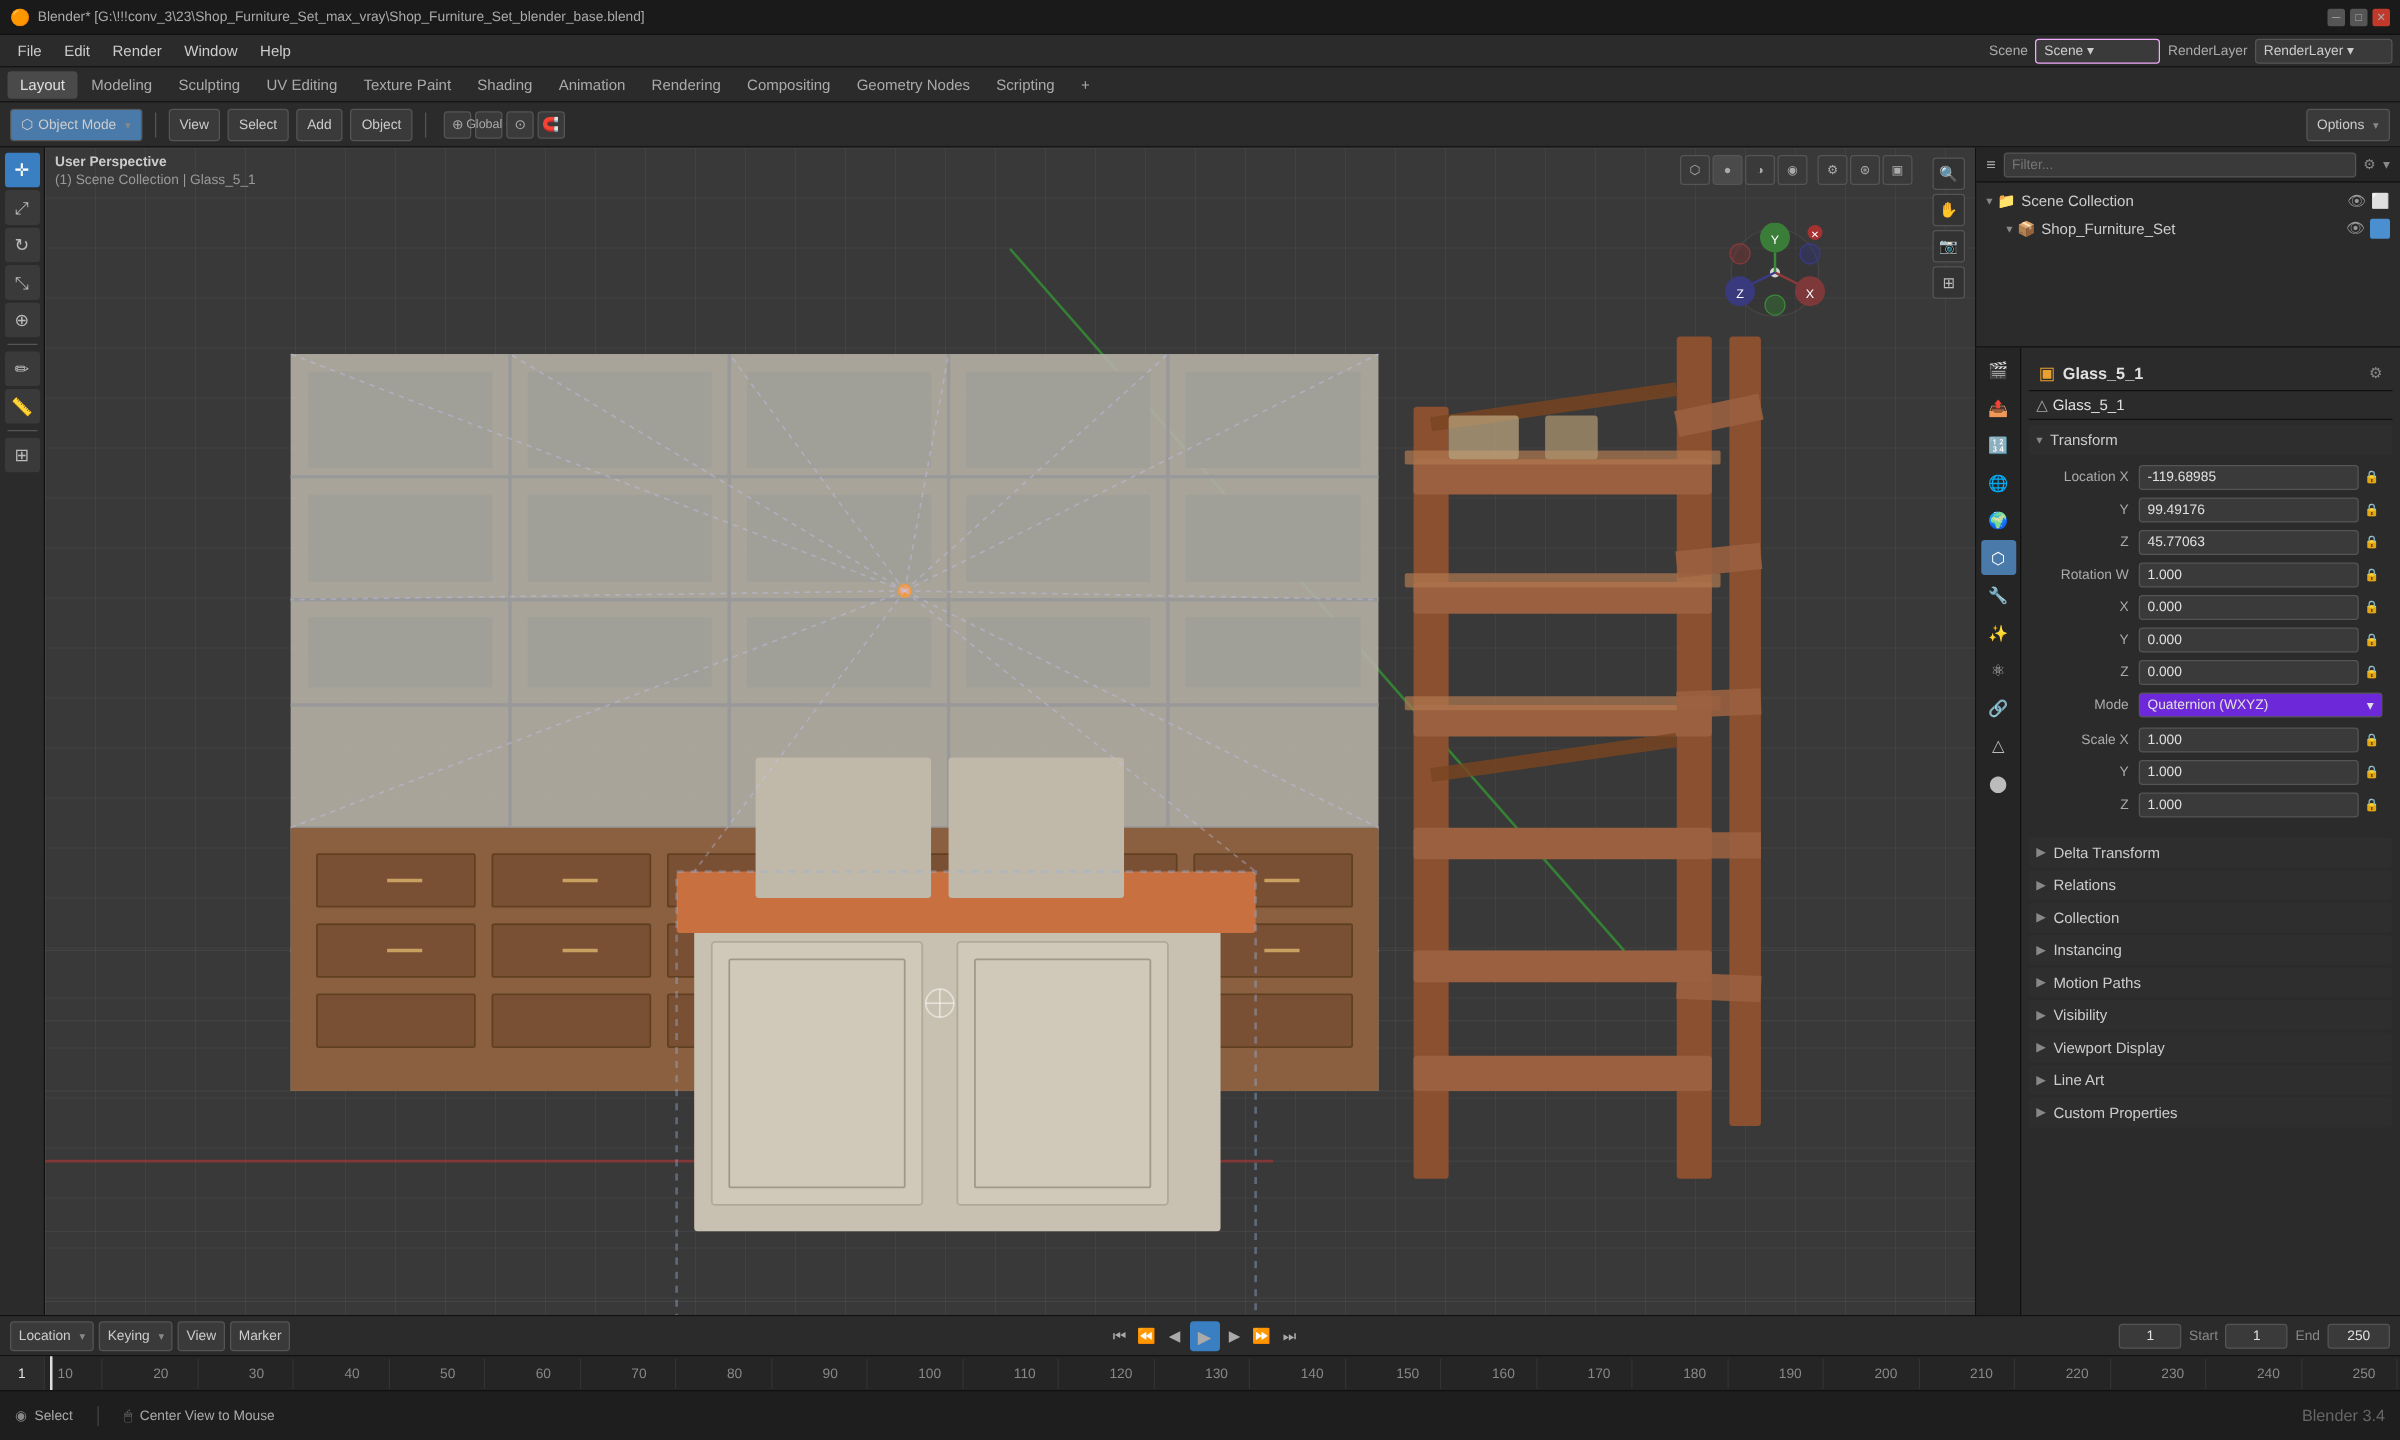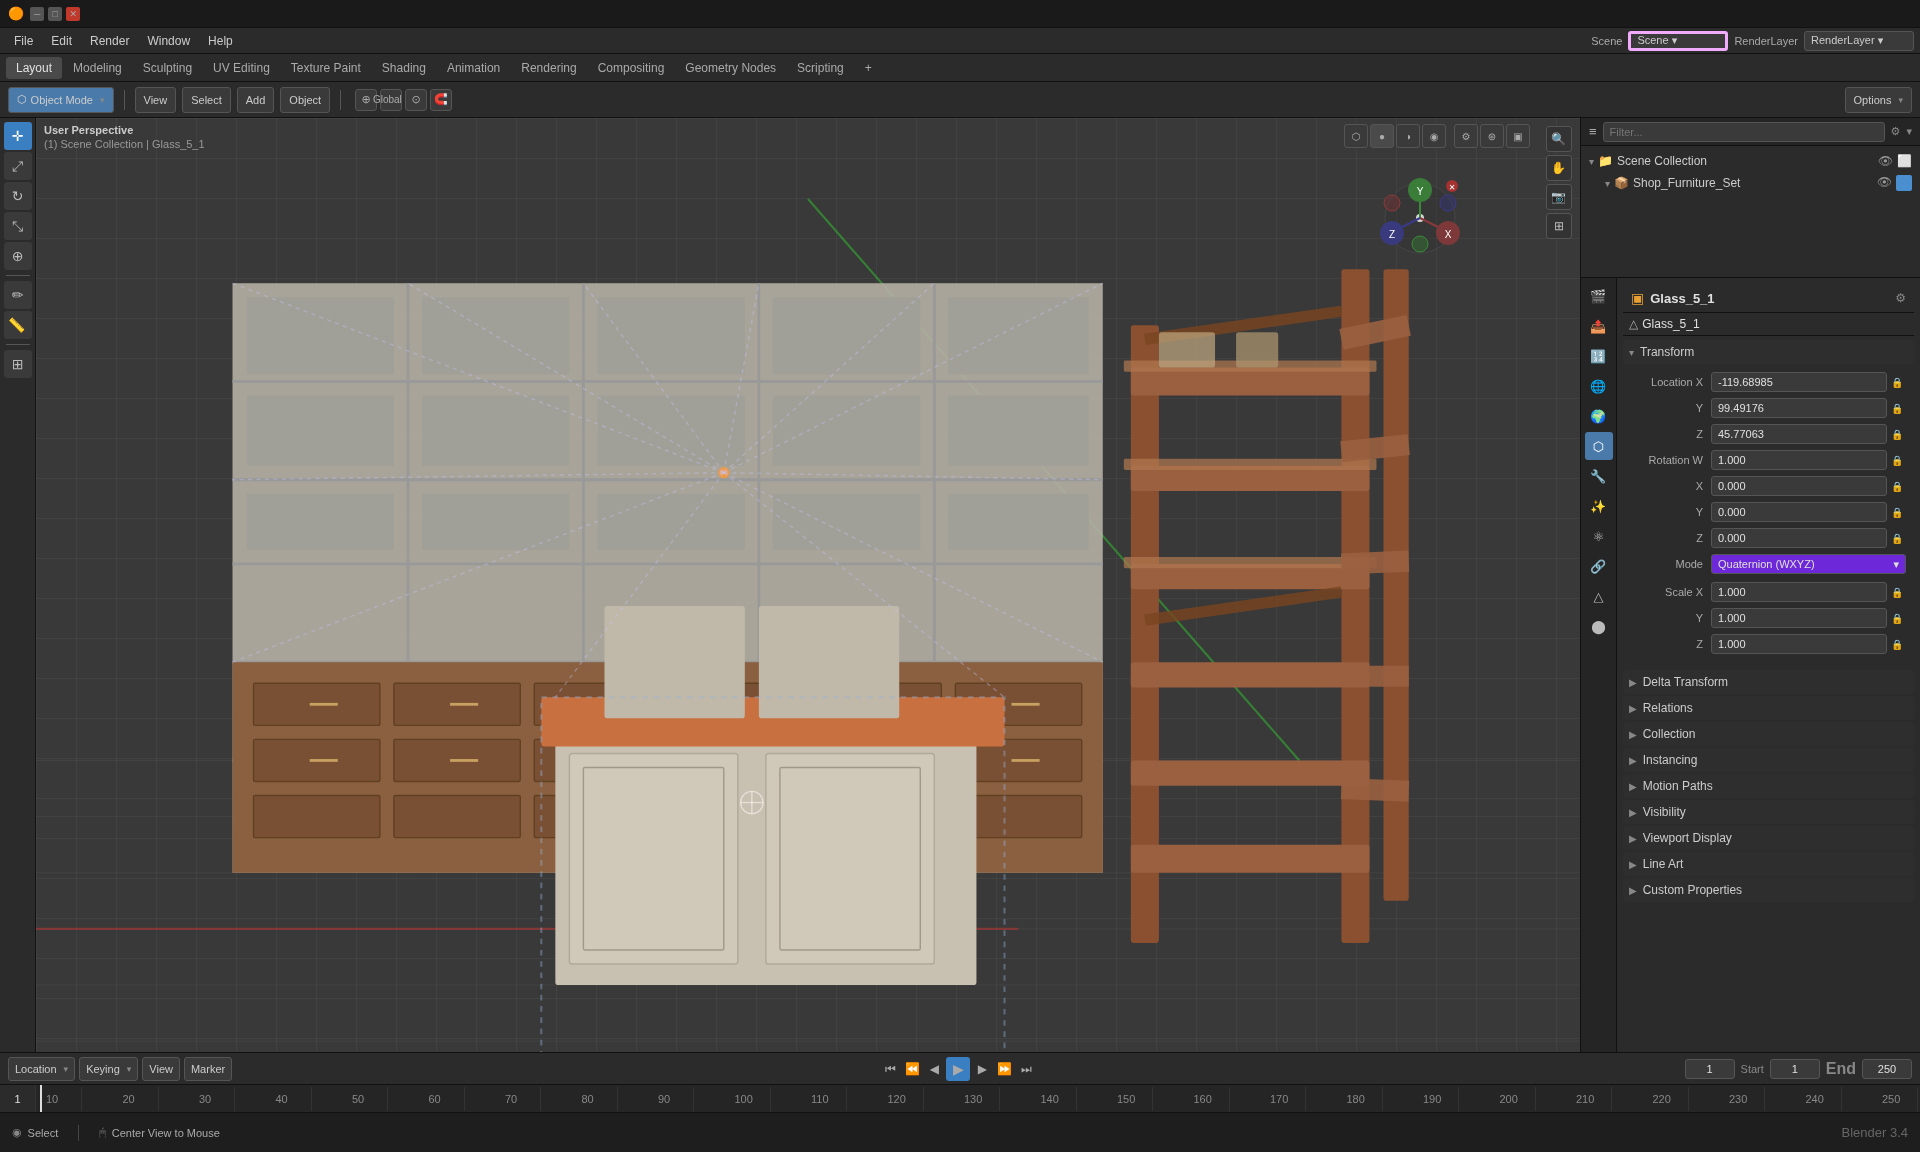--- a/index.html
+++ b/index.html
@@ -531,37 +531,38 @@
       justify-content: center;
       color: #aaa;
       font-size: 11px;
     }
   </style>
 </head>
 <body>
 
 <div id="title-bar">
   <span style="font-size:13px; color:#e8a030; margin-right:6px;">🟠</span>
+  <span style="font-size:11px; color:#aaa; flex:1;">Blender* [G:\!!!conv_3\23\Shop_Furniture_Set_max_vray\Shop_Furniture_Set_blender_base.blend]</span>
   <div class="win-controls">
     <div class="win-btn">─</div>
     <div class="win-btn">□</div>
     <div class="win-btn close">✕</div>
   </div>
 </div>
 
 <div id="menu-bar">
   <div class="menu-item">File</div>
   <div class="menu-item">Edit</div>
   <div class="menu-item">Render</div>
   <div class="menu-item">Window</div>
   <div class="menu-item">Help</div>
   <div style="flex:1;"></div>
   <div style="display:flex; align-items:center; gap:6px;">
     <span style="font-size:11px; color:#aaa;">Scene</span>
-    <div style="width:100px; height:20px; background:#3a3a3a; border:3px solid #f0abfc; border-radius:3px; padding:0 6px; font-size:11px; color:#ccc; display:flex; align-items:center;">Scene ▾</div>
+    <div style="width:100px; height:20px; background:#3a3a3a; border:1px solid #f0abfc; border-radius:3px; padding:0 6px; font-size:11px; color:#ccc; display:flex; align-items:center;">Scene ▾</div>
     <span style="font-size:11px; color:#aaa;">RenderLayer</span>
     <div style="width:110px; height:20px; background:#3a3a3a; border:1px solid #555; border-radius:3px; padding:0 6px; font-size:11px; color:#ccc; display:flex; align-items:center;">RenderLayer ▾</div>
   </div>
 </div>
 
 <div id="editor-tabs">
   <div class="editor-tab active">Layout</div>
   <div class="editor-tab">Modeling</div>
   <div class="editor-tab">Sculpting</div>
   <div class="editor-tab">UV Editing</div>
@@ -1073,21 +1074,21 @@
       <div class="timeline-ctrl-btn">▶</div>
       <div class="timeline-ctrl-btn">⏩</div>
       <div class="timeline-ctrl-btn">⏭</div>
     </div>
     <div style="flex:1;"></div>
 
     <div style="display:flex; align-items:center; gap:6px;">
       <input class="frame-input" type="text" value="1" style="">
       <span style="font-size:11px; color:#888;">Start</span>
       <input class="frame-input" type="text" value="1" style="">
-      <span style="font-size:16px; color:#888;font-weight:bold;">End</span>
+      <span style="font-size:11px; color:#888;">End</span>
       <input class="frame-input" type="text" value="250" style="">
     </div>
   </div>
 
   <div style="flex:1; position:relative; background:#252525;">
     <div style="position:absolute; left:40px; right:0; top:0; bottom:0; display:flex; align-items:center;">
 
       <div style="display:flex; align-items:center; width:100%; height:100%; gap:0; position:relative;">
         <div style="position:absolute; left:0; top:0; bottom:0; width:2px; background:#ddd; z-index:5;"></div>
 

